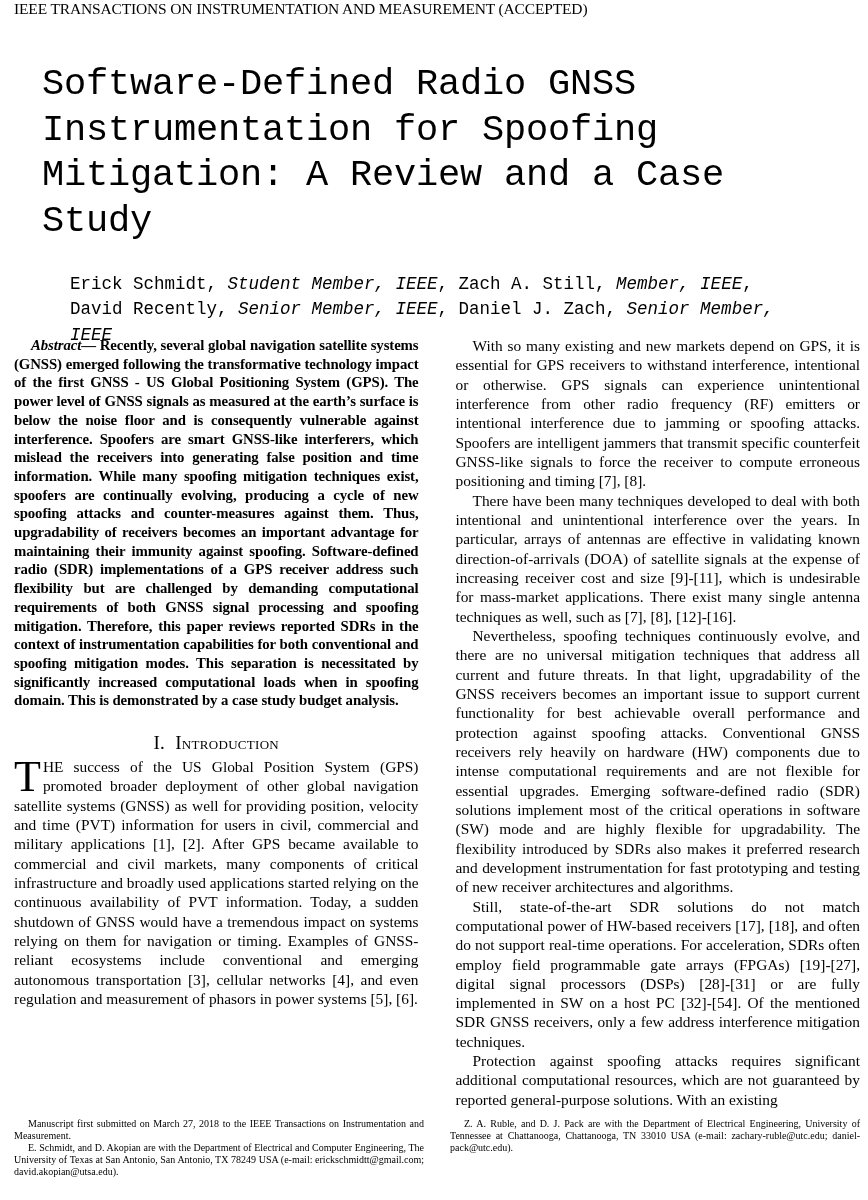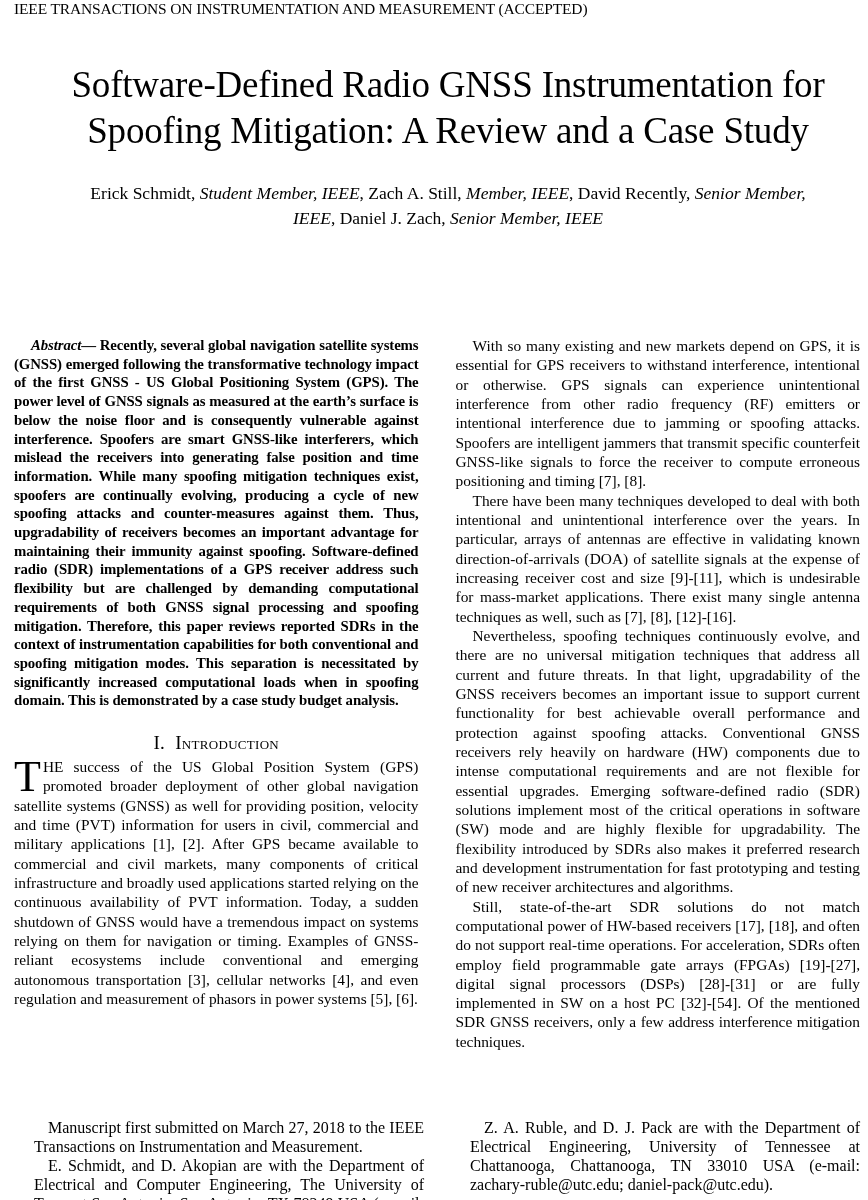--- a/index.html
+++ b/index.html
@@ -28,24 +28,24 @@
     position: absolute;
     left: 14px;
     top: 0px;
     font-size: 15.5px;
     letter-spacing: -0.15px;
     white-space: nowrap;
   }
   
   .title-block {
     position: absolute;
-    left: 56px;
+    left: 42px;
     top: 62px;
     width: 784px;
-    text-align: center;
+    font-family: Liberation Mono, monospace;
   }
   .paper-title {
     font-size: 37px;
     line-height: 1.23;
     font-weight: normal;
     margin: 0;
     letter-spacing: -0.2px;
   }
   .authors {
     margin-top: 28px;
@@ -122,25 +122,24 @@
   .fn-col { width: 410px; position: relative; }
   .fn-rule {
     position: absolute;
     left: 0;
     top: -12px;
     width: 150px;
     height: 1px;
     background: #ffffff;
   }
   .fn-col p {
-    font-size: 16px;
+    font-size: 10px;
     line-height: 1.19;
     text-align: justify;
     text-indent: 14px;
-    margin-left: 20px;
   }
 </style>
 </head>
 <body>
 
 <div class="page">
 
   <div class="running-head">IEEE TRANSACTIONS ON INSTRUMENTATION AND MEASUREMENT (ACCEPTED)</div>
 
   <div class="title-block">
@@ -163,20 +162,21 @@
 
       <p class="dropcap-para">THE success of the US Global Position System (GPS) promoted broader deployment of other global navigation satellite systems (GNSS) as well for providing position, velocity and time (PVT) information for users in civil, commercial and military applications [1], [2]. After GPS became available to commercial and civil markets, many components of critical infrastructure and broadly used applications started relying on the continuous availability of PVT information. Today, a sudden shutdown of GNSS would have a tremendous impact on systems relying on them for navigation or timing. Examples of GNSS-reliant ecosystems include conventional and emerging autonomous transportation [3], cellular networks [4], and even regulation and measurement of phasors in power systems [5], [6].</p>
 
     </div>
 
     <div class="col">
       <p class="indent">With so many existing and new markets depend on GPS, it is essential for GPS receivers to withstand interference, intentional or otherwise. GPS signals can experience unintentional interference from other radio frequency (RF) emitters or intentional interference due to jamming or spoofing attacks. Spoofers are intelligent jammers that transmit specific counterfeit GNSS-like signals to force the receiver to compute erroneous positioning and timing [7], [8].</p>
       <p class="indent">There have been many techniques developed to deal with both intentional and unintentional interference over the years. In particular, arrays of antennas are effective in validating known direction-of-arrivals (DOA) of satellite signals at the expense of increasing receiver cost and size [9]-[11], which is undesirable for mass-market applications. There exist many single antenna techniques as well, such as [7], [8], [12]-[16].</p>
       <p class="indent">Nevertheless, spoofing techniques continuously evolve, and there are no universal mitigation techniques that address all current and future threats. In that light, upgradability of the GNSS receivers becomes an important issue to support current functionality for best achievable overall performance and protection against spoofing attacks. Conventional GNSS receivers rely heavily on hardware (HW) components due to intense computational requirements and are not flexible for essential upgrades. Emerging software-defined radio (SDR) solutions implement most of the critical operations in software (SW) mode and are highly flexible for upgradability. The flexibility introduced by SDRs also makes it preferred research and development instrumentation for fast prototyping and testing of new receiver architectures and algorithms.</p>
       <p class="indent">Still, state-of-the-art SDR solutions do not match computational power of HW-based receivers [17], [18], and often do not support real-time operations. For acceleration, SDRs often employ field programmable gate arrays (FPGAs) [19]-[27], digital signal processors (DSPs) [28]-[31] or are fully implemented in SW on a host PC [32]-[54]. Of the mentioned SDR GNSS receivers, only a few address interference mitigation techniques.</p>
+      <p class="indent">Protection against spoofing attacks requires significant additional computational resources, which are not guaranteed by reported general-purpose solutions. With an existing</p>
     </div>
 
   </div>
 
   <div class="footnotes">
     <div class="fn-col">
       <div class="fn-rule"></div>
       <p>Manuscript first submitted on March 27, 2018 to the IEEE Transactions on Instrumentation and Measurement.</p>
       <p>E. Schmidt, and D. Akopian are with the Department of Electrical and Computer Engineering, The University of Texas at San Antonio, San Antonio, TX 78249 USA (e-mail: erickschmidtt@gmail.com; david.akopian@utsa.edu).</p>
     </div>

